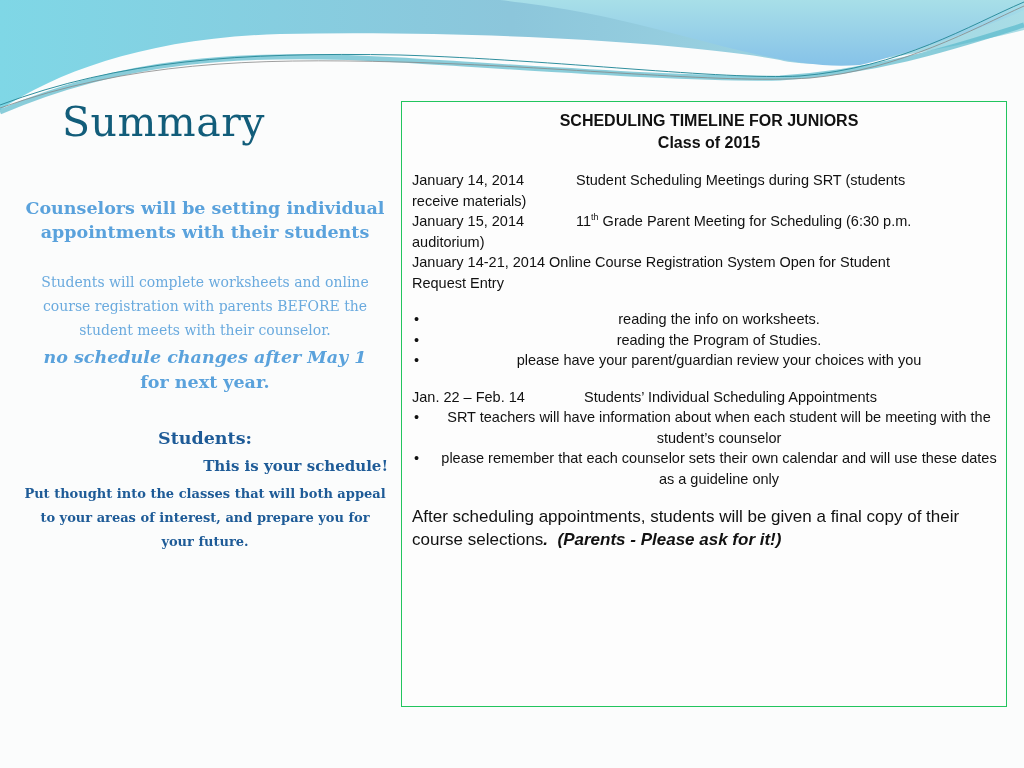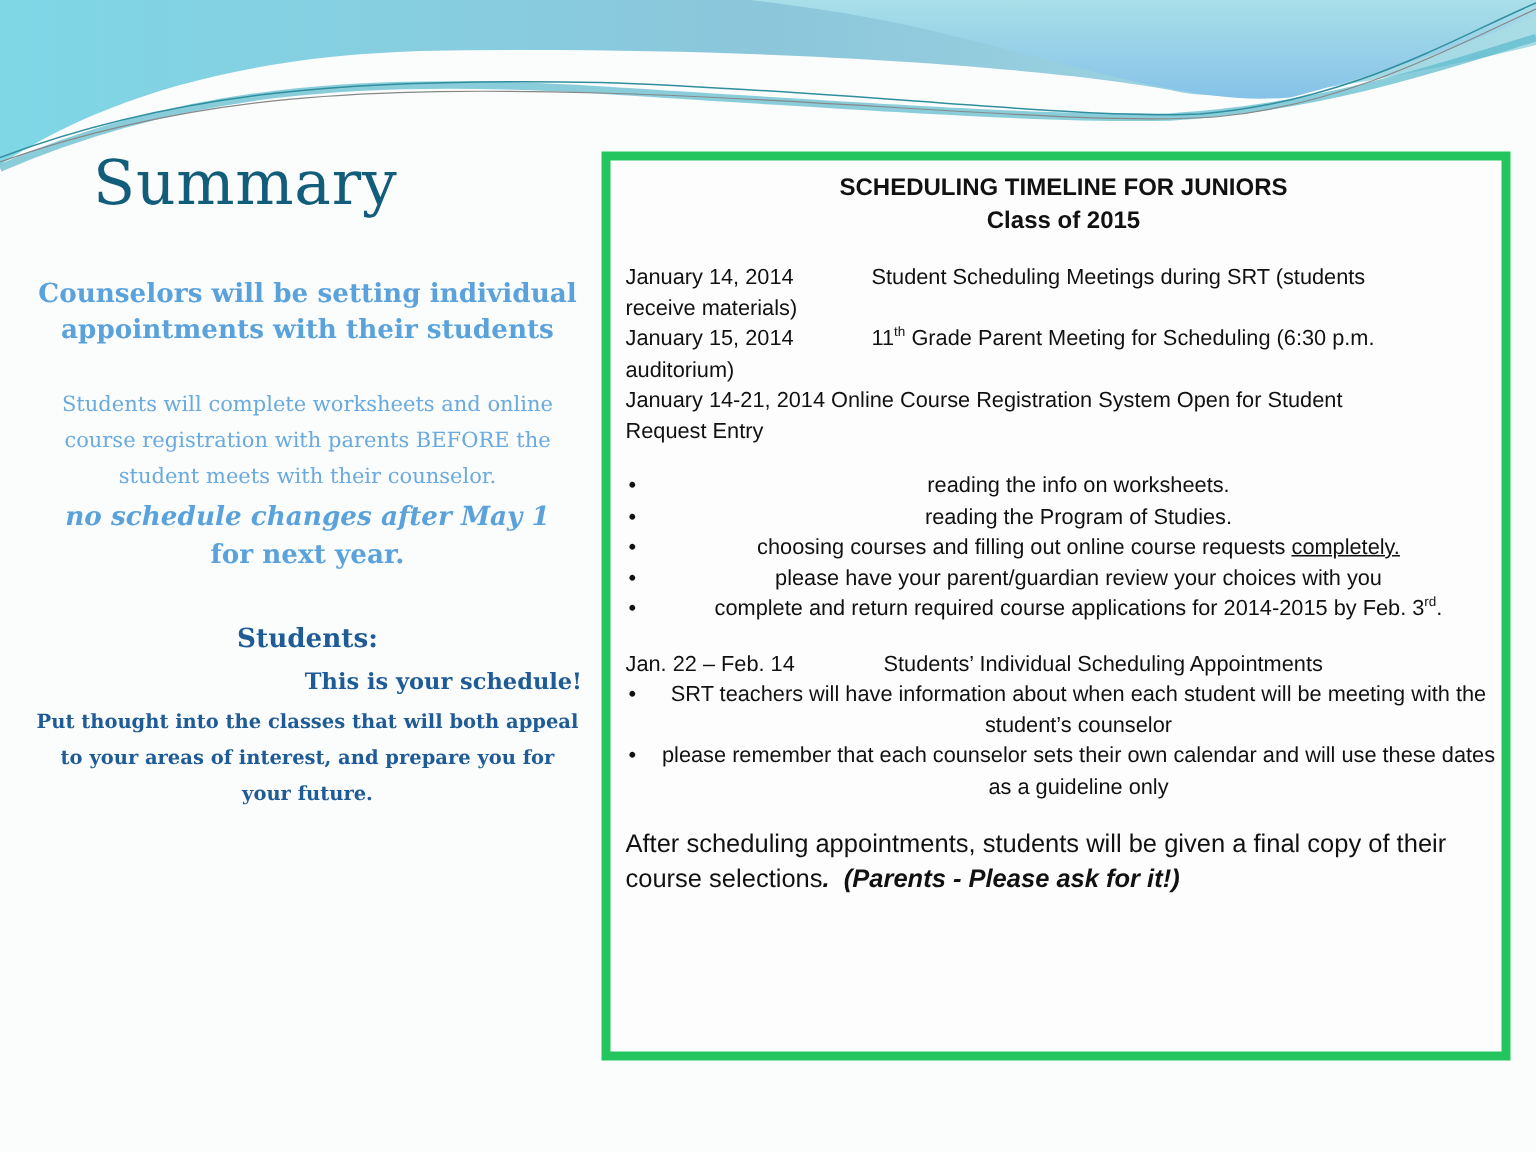--- a/index.html
+++ b/index.html
@@ -8,36 +8,36 @@
       background: #fbfcfc;
       font-family: "Liberation Sans", sans-serif;
     }
     #wave { position: absolute; left: 0; top: 0; width: 1024px; height: 130px; }
     .title {
       position: absolute; left: 62px; top: 98px;
       font-family: "DejaVu Serif", serif; font-size: 41px; color: #125d7a;
       letter-spacing: 0.5px;
     }
     .left-col {
-      position: absolute; left: 22px; top: 184px; width: 366px;
+      position: absolute; left: 22px; top: 196px; width: 366px;
       text-align: center; font-family: "DejaVu Serif", serif;
     }
     .left-col p { margin: 0; }
     .p1 { color: #5aa2dc; font-size: 17.5px; font-weight: bold; line-height: 24px; }
     .p2 { color: #6aaade; font-size: 14px; line-height: 24px; margin-top: 26px !important; }
     .p3 { color: #5aa2dc; font-size: 17.5px; font-weight: bold; line-height: 24px; margin-top: 24px !important; }
     .p3i { color: #5aa2dc; font-size: 17.5px; font-weight: bold; font-style: italic; line-height: 26px; margin-top: 2px !important; }
     .p3b { color: #5aa2dc; font-size: 17.5px; font-weight: bold; line-height: 24px; }
     .p4 { color: #1e5b97; font-size: 17.5px; font-weight: bold; line-height: 28px; margin-top: 30px !important; }
     .p5 { color: #1e5b97; font-size: 15px; font-weight: bold; line-height: 28px; text-align: right; }
     .p6 { color: #1e5b97; font-size: 13px; font-weight: bold; line-height: 24px; margin-top: 2px !important; }
 
     .box {
       position: absolute; left: 401px; top: 101px; width: 606px; height: 606px;
-      border: 6px solid #22c55e; background: #fdfdfd; box-sizing: border-box;
+      border: 1px solid #22c55e; background: #fdfdfd; box-sizing: border-box;
       padding: 8px 0 0 10px; color: #111; font-size: 14.5px; line-height: 20.5px;
     }
     .box-title { text-align: center; font-weight: bold; font-size: 16px; line-height: 22px; }
     .gap { height: 16px; }
     .row { display: block; }
     .date { display: inline-block; }
     .d1 { width: 164px; }
     .d2 { width: 172px; }
     sup { font-size: 9px; line-height: 0; }
     ul { margin: 0; padding: 0; list-style: none; text-align: center; }
@@ -99,23 +99,21 @@
   <div class="row">
     <span>January 14-21, 2014</span> <span>Online Course Registration System Open for Student</span>
   </div>
   <div class="row">Request Entry</div>
 
 
   <div class="gap"></div>
   <ul>
     <li><span>reading the info on worksheets.</span></li>
     <li><span>reading the Program of Studies.</span></li>
-    <li><span>choosing courses and filling out online course requests</span> <span class="u">completely.</span></li>
     <li><span>please have your parent/guardian review your choices with you</span></li>
-    <li><span>complete and return required course applications for 2014-2015 by Feb. 3</span><sup>rd</sup><span>.</span></li>
   </ul>
 
   <div class="gap"></div>
   <div class="row">
     <span class="date d2">Jan. 22 – Feb. 14</span><span>Students’ Individual Scheduling Appointments</span>
   </div>
   <ul>
     <li><span>SRT teachers will have information about when each student will be meeting with the student’s counselor</span></li>
     <li><span>please remember that each counselor sets their own calendar and will use these dates as a guideline only</span></li>
   </ul>

